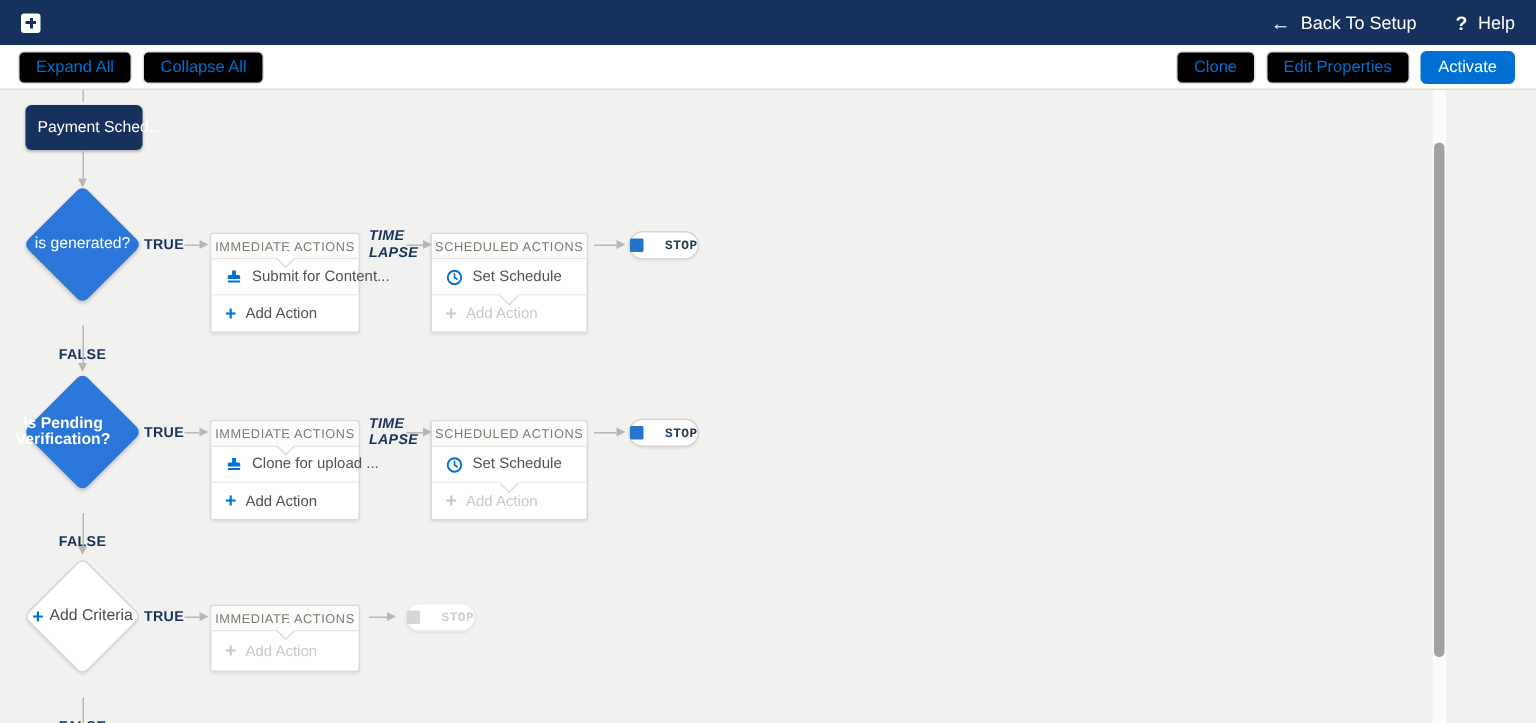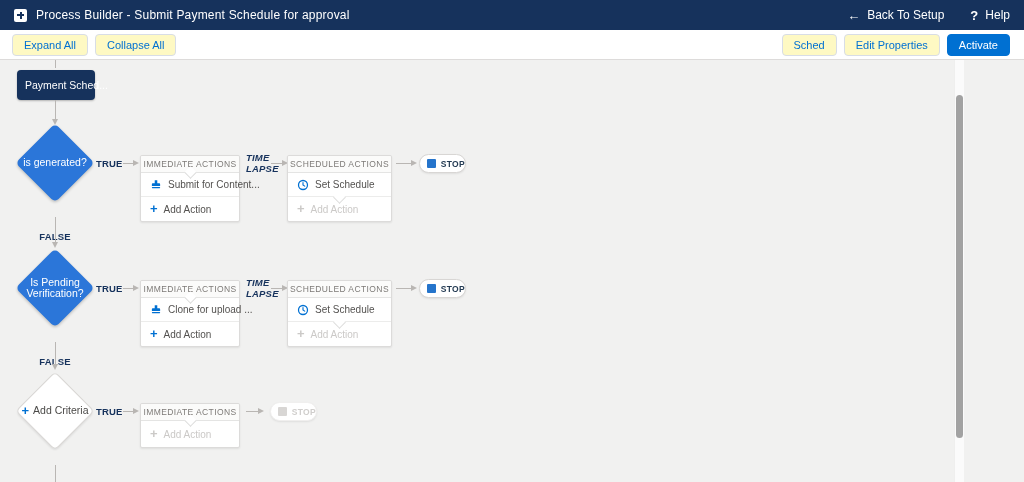--- a/index.html
+++ b/index.html
@@ -13,21 +13,21 @@
   .pb-icon::before { content:""; position:absolute; left:3px; top:5.5px; width:7px; height:2px; background:#16325c; }
   .pb-icon::after  { content:""; position:absolute; left:5.5px; top:3px; width:2px; height:7px; background:#16325c; }
   .nav-title { font-size:12px; margin-left:9px; letter-spacing:.2px; }
   .nav-right { margin-left:auto; display:flex; align-items:center; gap:26px; }
   .nav-link { display:flex; align-items:center; gap:7px; font-size:12px; color:#fff; cursor:pointer; }
   .nav-glyph { font-size:13px; font-weight:bold; }
 
   
   .toolbar { position:absolute; left:0; top:30px; width:1024px; height:30px; background:#fff;
              border-bottom:1px solid #dddbda; display:flex; align-items:center; padding:0 12px; }
-  .btn { height:22px; display:inline-flex; align-items:center; padding:0 11px; background:#fef9c3;
+  .btn { height:22px; display:inline-flex; align-items:center; padding:0 11px; background:#000000;
          border:1px solid #d8dde6; border-radius:4px; color:#0070d2; font-size:11px; cursor:pointer; white-space:nowrap; }
   .btn-group-left { display:flex; gap:7px; }
   .btn-group-right { margin-left:auto; display:flex; gap:7px; padding-right:2px; }
   .btn.primary { background:#0070d2; border-color:#0070d2; color:#fff; }
 
   
   .canvas { position:absolute; left:0; top:60px; width:964px; height:422px; background:#f1f1f0; }
 
   .start-node { position:absolute; left:17px; top:10px; width:78px; height:30px; background:#16325c;
                 border-radius:4px; color:#fff; font-size:10.5px; display:flex; align-items:center;
@@ -62,59 +62,58 @@
            transform:rotate(45deg); border-right:1px solid #dcdcdb; border-bottom:1px solid #dcdcdb; z-index:2; }
   .row { height:24px; display:flex; align-items:center; gap:6px; padding:0 9px; font-size:10px;
          color:#545250; cursor:pointer; white-space:nowrap; }
   .row.bordered { border-bottom:1px solid #ececeb;text-align:center; }
   .row .plus { color:#0070d2; font-size:13px; font-weight:bold; line-height:10px; }
   .row.disabled { color:#cbc9c7; cursor:default; }
   .row.disabled .plus { color:#cbc9c7; }
   .row svg { flex:0 0 auto; }
 
   .stop-pill { position:absolute; width:47px; height:19px; background:#fff; border:1px solid #d8d6d4;
-               border-radius:10px; display:flex; align-items:center; justify-content:flex-end; gap:5px;
-               box-shadow:0 1px 2px rgba(0,0,0,.08); cursor:pointer; }
+               border-radius:10px; display:flex; align-items:center; justify-content:space-between; gap:5px;
+               box-shadow:0 1px 2px rgba(0,0,0,.08); cursor:pointer;font-family:Liberation Mono, monospace; }
   .stop-sq { width:9px; height:9px; background:#2574cb; border-radius:1px; }
   .stop-txt { font-size:8.5px; font-weight:bold; color:#243b53; letter-spacing:.3px; }
   .stop-pill.disabled { border-color:#f0efee; }
   .stop-pill.disabled .stop-sq { background:#d8d6d4; }
   .stop-pill.disabled .stop-txt { color:#d0cecc; }
 
   
   .scroll-track { position:absolute; right:0; top:0; width:10px; height:422px; background:#fbfbfb;
                   border-left:1px solid #efefee; }
   .scroll-thumb { position:absolute; left:1px; top:35px; width:7px; height:343px; background:#a2a2a2;
                   border-radius:4px; cursor:pointer; }
 </style>
 </head>
 <body>
 
 <div class="navbar">
   <span class="pb-icon"></span>
-  <span class="nav-title">Process Builder - Submit Payment Schedule for approval</span>
   <div class="nav-right">
     <span class="nav-link">
       <span class="nav-glyph">←</span>
       <span>Back To Setup</span>
     </span>
     <span class="nav-link">
       <span class="nav-glyph">?</span>
       <span>Help</span>
     </span>
   </div>
 </div>
 
 <div class="toolbar">
   <div class="btn-group-left">
     <button class="btn">Expand All</button>
     <button class="btn">Collapse All</button>
   </div>
   <div class="btn-group-right">
-    <button class="btn">Sched</button>
+    <button class="btn">Clone</button>
     <button class="btn">Edit Properties</button>
     <button class="btn primary">Activate</button>
   </div>
 </div>
 
 <div class="canvas">
 
   <div class="vl" style="left:55px; top:0; height:8px;"></div>
   <div class="start-node">Payment Sched...</div>
   <div class="vl" style="left:55px; top:40px; height:19px;"></div>
@@ -170,21 +169,21 @@
   <div class="stop-pill" style="left:419px; top:94px;">
     <span class="stop-sq"></span>
     <span class="stop-txt">STOP</span>
   </div>
 
   <div class="flow-label center" style="left:25px; top:144px;">FALSE</div>
   <div class="vl" style="left:55px; top:157px; height:25px;"></div>
   <div class="ah-d" style="left:52px; top:182px;"></div>
 
   <div class="diamond blue" style="left:27px; top:200px;"></div>
-  <div class="diamond-label" style="left:13px; top:200px;">Is Pending Verification?</div>
+  <div class="diamond-label" style="left:0; top:200px;font-weight:bold;">Is Pending Verification?</div>
   <div class="flow-label" style="left:96px; top:223px;">TRUE</div>
   <div class="hl" style="left:123px; top:228px; width:10px;"></div>
   <div class="ah-r" style="left:133px; top:224.5px;"></div>
 
   <div class="action-box" style="left:140px; top:220px; width:100px;">
     <div class="box-header">IMMEDIATE ACTIONS</div>
     <div class="notch" style="top:12px;"></div>
     <div class="row bordered">
       <svg width="12" height="12" viewBox="0 0 16 16">
         <path fill="#0070d2" d="M6.3 1.8h3.4v3.9h2.4c.8 0 1.4.6 1.4 1.4v2.2H2.5V7.1c0-.8.6-1.4 1.4-1.4h2.4V1.8z"></path>

